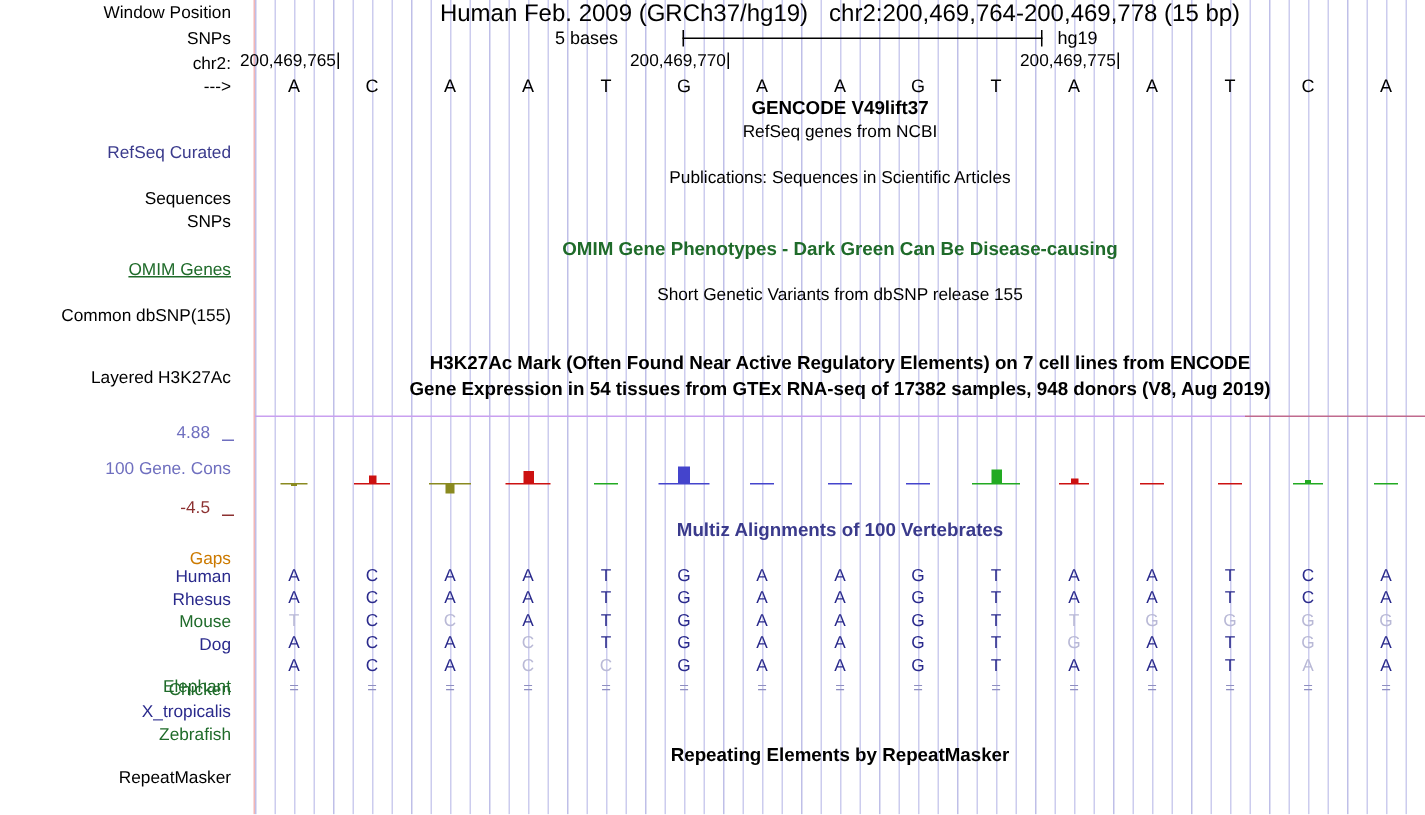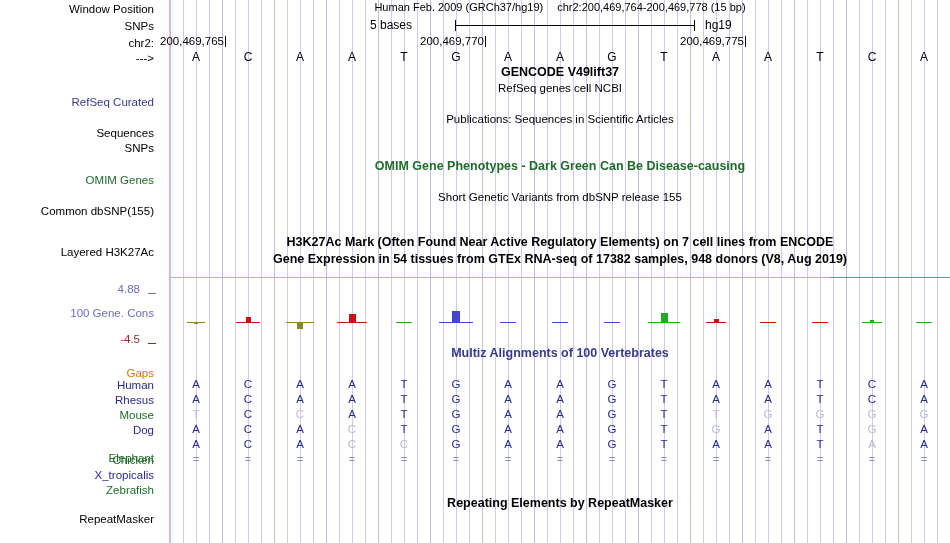--- a/index.html
+++ b/index.html
@@ -81,21 +81,21 @@
   .center-text.green  { color: #1f6b2a; }
   .center-text.consblue { color: #6f6fbf; }
   .center-text.multiz { color: #3a3a8c; }
 
   
   #winpos {
     position: absolute;
     left: 170px; top: 1px;
     width: 780px;
     text-align: center;
-    font-size: 11px;
+    font-size: 16px;
     white-space: nowrap;
     color: #000;
   }
   #winpos .gap { display: inline-block; width: 14px; }
 
   
   #scalerow {
     position: absolute;
     left: 170px; top: 18px;
     width: 780px;
@@ -273,21 +273,21 @@
 
   <div id="label-col">
     <div class="side-label" style="top:3px;">Window Position</div>
     <div class="side-label" style="top:20px;">SNPs</div>
     <div class="side-label" style="top:37px;">chr2:</div>
     <div class="side-label" style="top:52px;">---&gt;</div>
 
     <div class="side-label blue" style="top:96px;">RefSeq Curated</div>
     <div class="side-label" style="top:127px;">Sequences</div>
     <div class="side-label" style="top:142px;">SNPs</div>
-    <div class="side-label green" style="top:174px;">OMIM Genes</div>
+    <div class="side-label green" style="top:174px;text-decoration:underline;">OMIM Genes</div>
     <div class="side-label" style="top:205px;">Common dbSNP(155)</div>
     <div class="side-label" style="top:246px;">Layered H3K27Ac</div>
 
     <div class="side-label consblue" style="top:283px; right:14px;">4.88</div>
     <div class="side-label consblue" style="top:307px;">100 Gene. Cons</div>
     <div class="side-label maroon" style="top:333px; right:14px;">-4.5</div>
 
     <div class="side-label orange" style="top:367px;">Gaps</div>
     <div class="side-label darkblue" style="top:379px;">Human</div>
     <div class="side-label darkblue" style="top:394px;">Rhesus</div>
@@ -305,21 +305,21 @@
 
   <div id="winpos"><span>Human Feb. 2009 (GRCh37/hg19)</span><span class="gap"></span><span>chr2:200,469,764-200,469,778 (15 bp)</span></div>
 
   <div id="scalerow">
     <div id="scale-text">5 bases</div>
     <div id="scale-bar"></div>
     <div id="db-text">hg19</div>
   </div>
 
   <div class="center-text big" style="top:66px;">GENCODE V49lift37</div>
-  <div class="center-text" style="top:82px;">RefSeq genes cell NCBI</div>
+  <div class="center-text" style="top:82px;">RefSeq genes from NCBI</div>
   <div class="center-text" style="top:113px;">Publications: Sequences in Scientific Articles</div>
   <div class="center-text green big" style="top:160px;">OMIM Gene Phenotypes - Dark Green Can Be Disease-causing</div>
   <div class="center-text" style="top:191px;">Short Genetic Variants from dbSNP release 155</div>
   <div class="center-text big" style="top:221px;margin-top:32px;">Gene Expression in 54 tissues from GTEx RNA-seq of 17382 samples, 948 donors (V8, Aug 2019)</div>
   <div class="center-text big" style="top:236px;">H3K27Ac Mark (Often Found Near Active Regulatory Elements) on 7 cell lines from ENCODE</div>
   <div class="center-text multiz big" style="top:347px;">Multiz Alignments of 100 Vertebrates</div>
   <div class="center-text big" style="top:497px;">Repeating Elements by RepeatMasker</div>
 
   <div id="cons-sep-left"></div>
   <div id="cons-sep-right"></div>

